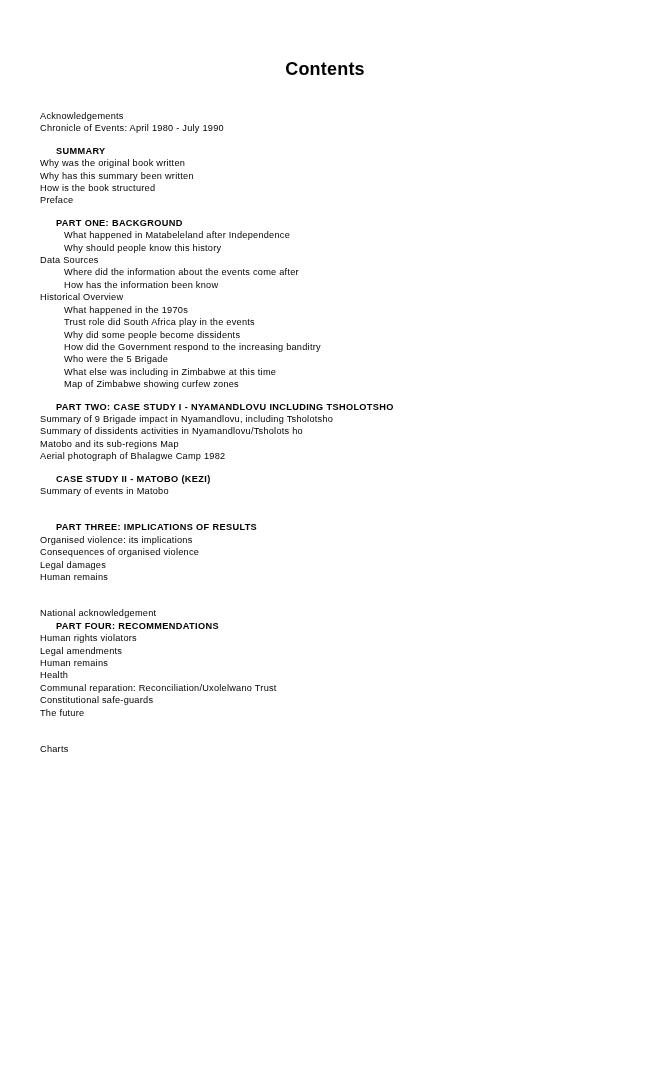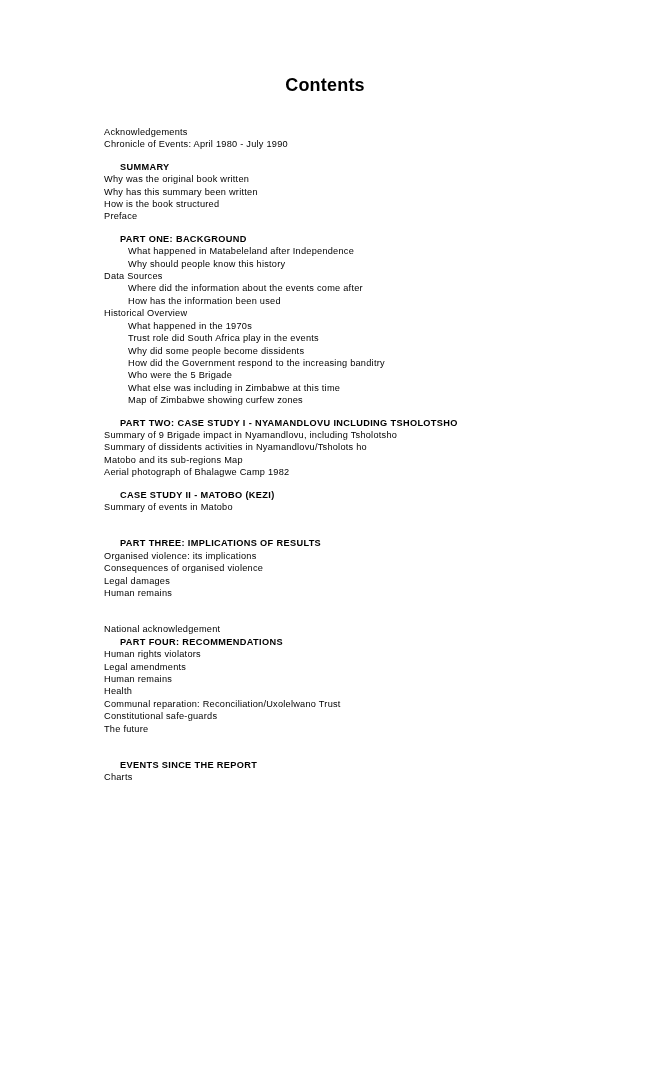--- a/index.html
+++ b/index.html
@@ -19,26 +19,26 @@
     position: relative;
     width: 650px;
     height: 1071px;
     box-sizing: border-box;
   }
   .title {
     text-align: center;
     font-size: 18px;
     font-weight: bold;
     margin: 0;
-    padding-top: 75px;
+    padding-top: 59px;
     letter-spacing: 0.2px;
   }
   .toc {
     margin-top: 30px;
-    padding-left: 104px;
+    padding-left: 40px;
     padding-right: 40px;
   }
   .entry {
     font-size: 9.2px;
     line-height: 12.4px;
     white-space: nowrap;
     letter-spacing: 0.25px;
   }
   .lvl-heading {
     font-weight: bold;
@@ -71,21 +71,21 @@
       <div class="entry lvl-1">Why was the original book written</div>
       <div class="entry lvl-1">Why has this summary been written</div>
       <div class="entry lvl-1">How is the book structured</div>
       <div class="entry lvl-1">Preface</div>
       <div class="gap-sm"></div>
       <div class="entry lvl-1 lvl-heading">PART ONE: BACKGROUND</div>
       <div class="entry lvl-2">What happened in Matabeleland after Independence</div>
       <div class="entry lvl-2">Why should people know this history</div>
       <div class="entry lvl-1">Data Sources</div>
       <div class="entry lvl-2">Where did the information about the events come after</div>
-      <div class="entry lvl-2">How has the information been used</div>
+      <div class="entry lvl-2">How has the information been know</div>
       <div class="entry lvl-1">Historical Overview</div>
       <div class="entry lvl-2">What happened in the 1970s</div>
       <div class="entry lvl-2">Trust role did South Africa play in the events</div>
       <div class="entry lvl-2">Why did some people become dissidents</div>
       <div class="entry lvl-2">How did the Government respond to the increasing banditry</div>
       <div class="entry lvl-2">Who were the 5 Brigade</div>
       <div class="entry lvl-2">What else was including in Zimbabwe at this time</div>
       <div class="entry lvl-2">Map of Zimbabwe showing curfew zones</div>
       <div class="gap-sm"></div>
       <div class="entry lvl-1 lvl-heading">PART TWO: CASE STUDY I - NYAMANDLOVU INCLUDING TSHOLOTSHO</div>
@@ -106,16 +106,15 @@
       <div class="entry lvl-1">National acknowledgement</div>
       <div class="entry lvl-1 lvl-heading">PART FOUR: RECOMMENDATIONS</div>
       <div class="entry lvl-1">Human rights violators</div>
       <div class="entry lvl-1">Legal amendments</div>
       <div class="entry lvl-1">Human remains</div>
       <div class="entry lvl-1">Health</div>
       <div class="entry lvl-1">Communal reparation: Reconciliation/Uxolelwano Trust</div>
       <div class="entry lvl-1">Constitutional safe-guards</div>
       <div class="entry lvl-1">The future</div>
       <div class="gap-lg"></div>
-      <div class="entry lvl-1 lvl-heading">EVENTS SINCE THE REPORT</div>
       <div class="entry lvl-1">Charts</div>
     </div>
 </div>
 
 </body></html>

